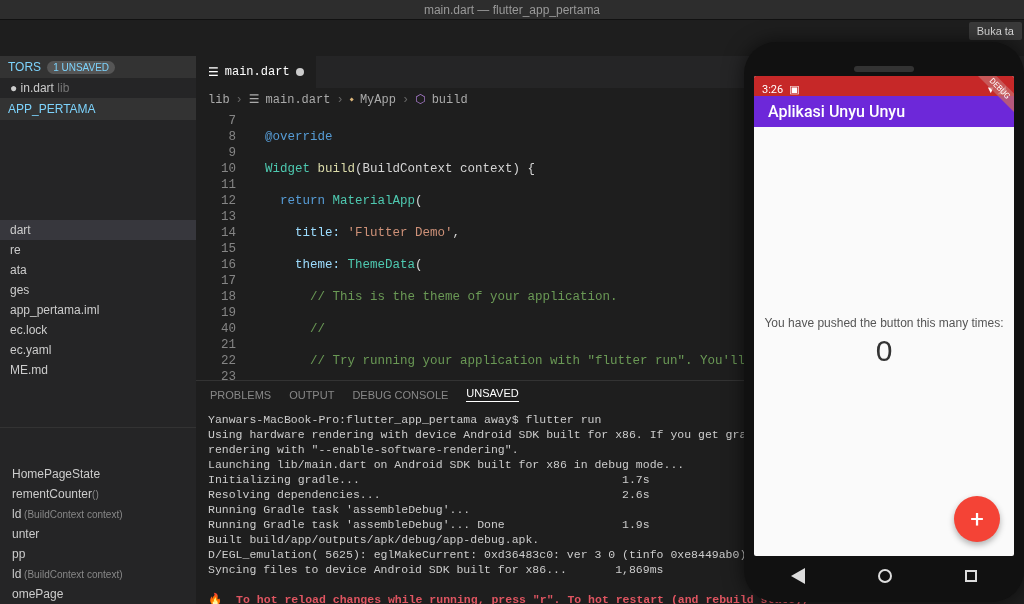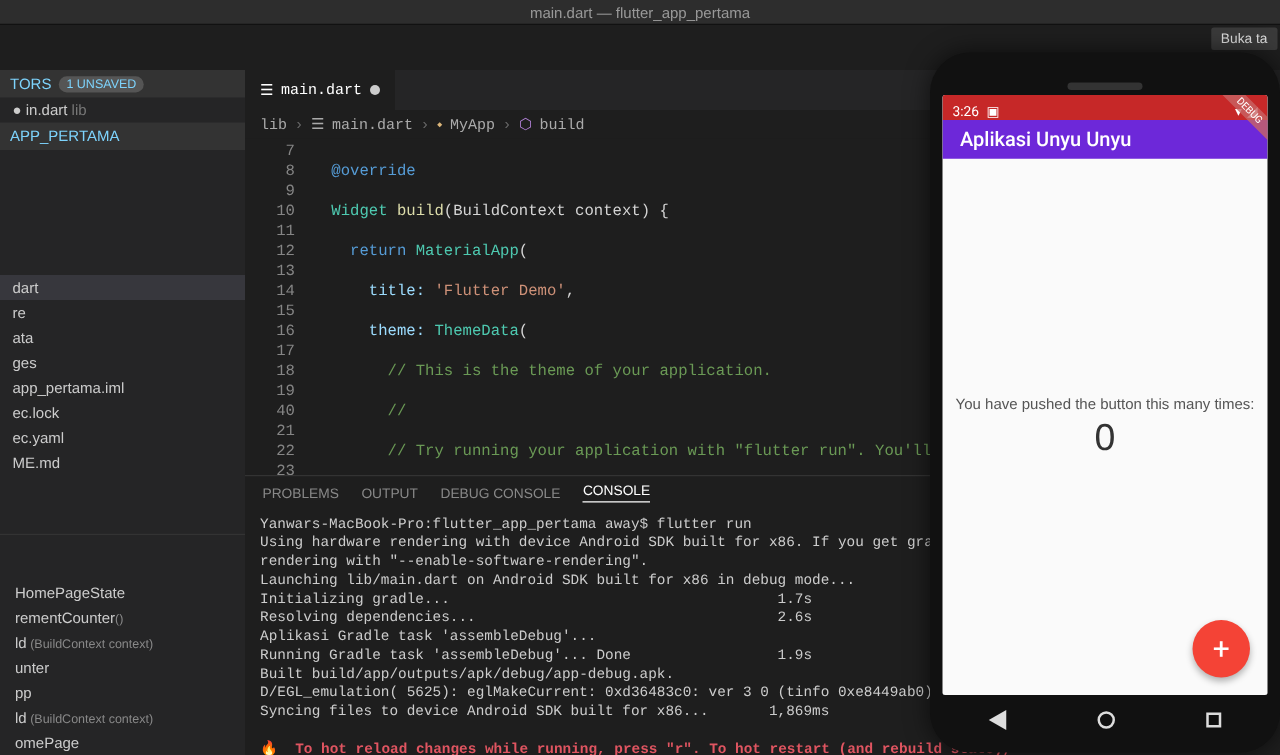--- a/index.html
+++ b/index.html
@@ -171,30 +171,30 @@
 
 
         </div>
       </div>
 
       <div class="panel">
         <div class="panel-tabs">
           <span class="panel-tab">PROBLEMS</span>
           <span class="panel-tab">OUTPUT</span>
           <span class="panel-tab">DEBUG CONSOLE</span>
-          <span class="panel-tab active">CONSOLE</span>
+          <span class="panel-tab active">UNSAVED</span>
           <span class="panel-right">1: bash</span>
         </div>
         <div class="panel-body"><span>Yanwars-MacBook-Pro:flutter_app_pertama away$ flutter run</span>
 <span>Using hardware rendering with device Android SDK built for x86. If you get graphics ar</span>
 <span>rendering with "--enable-software-rendering".</span>
 <span>Launching lib/main.dart on Android SDK built for x86 in debug mode...</span>
 <span>Initializing gradle...                                      1.7s</span>
 <span>Resolving dependencies...                                   2.6s</span>
-<span>Aplikasi Gradle task 'assembleDebug'...</span>
+<span>Running Gradle task 'assembleDebug'...</span>
 <span>Running Gradle task 'assembleDebug'... Done                 1.9s</span>
 <span>Built build/app/outputs/apk/debug/app-debug.apk.</span>
 <span>D/EGL_emulation( 5625): eglMakeCurrent: 0xd36483c0: ver 3 0 (tinfo 0xe8449ab0)</span>
 <span>Syncing files to device Android SDK built for x86...       1,869ms</span>
 
 <span class="hl">🔥  To hot reload changes while running, press "r". To hot restart (and rebuild state),</span>
 
 </div>
       </div>
     </div>

